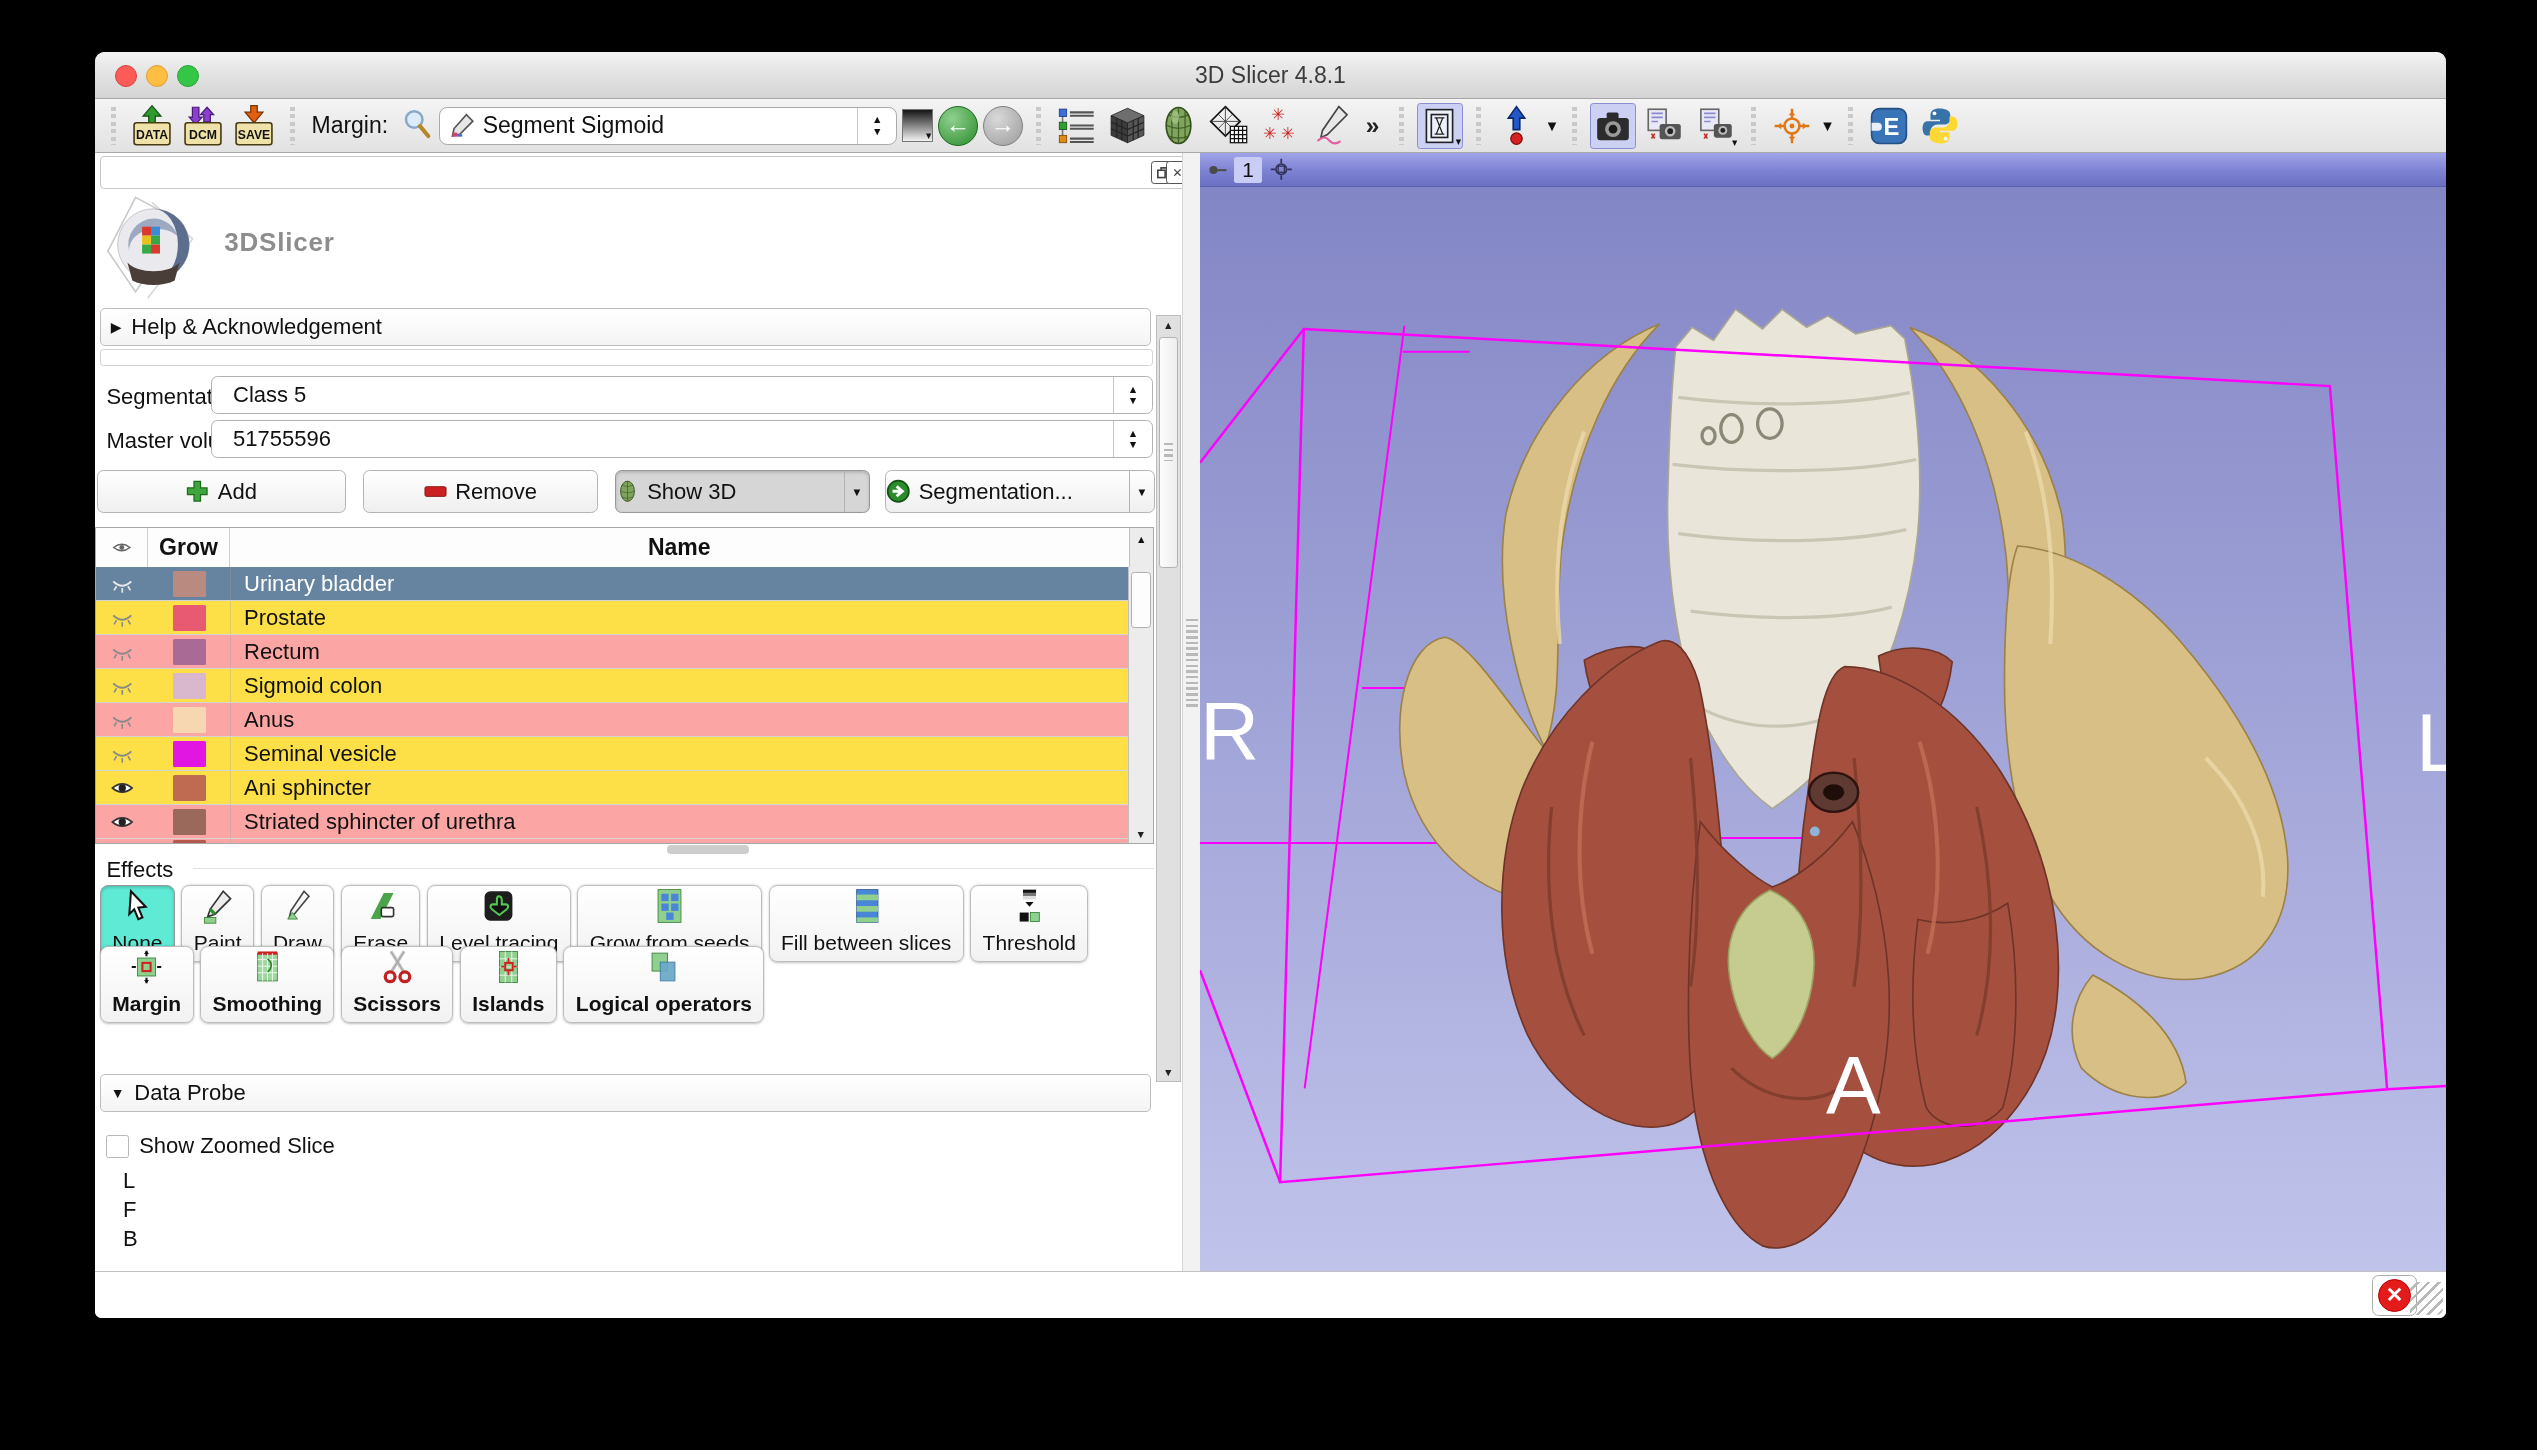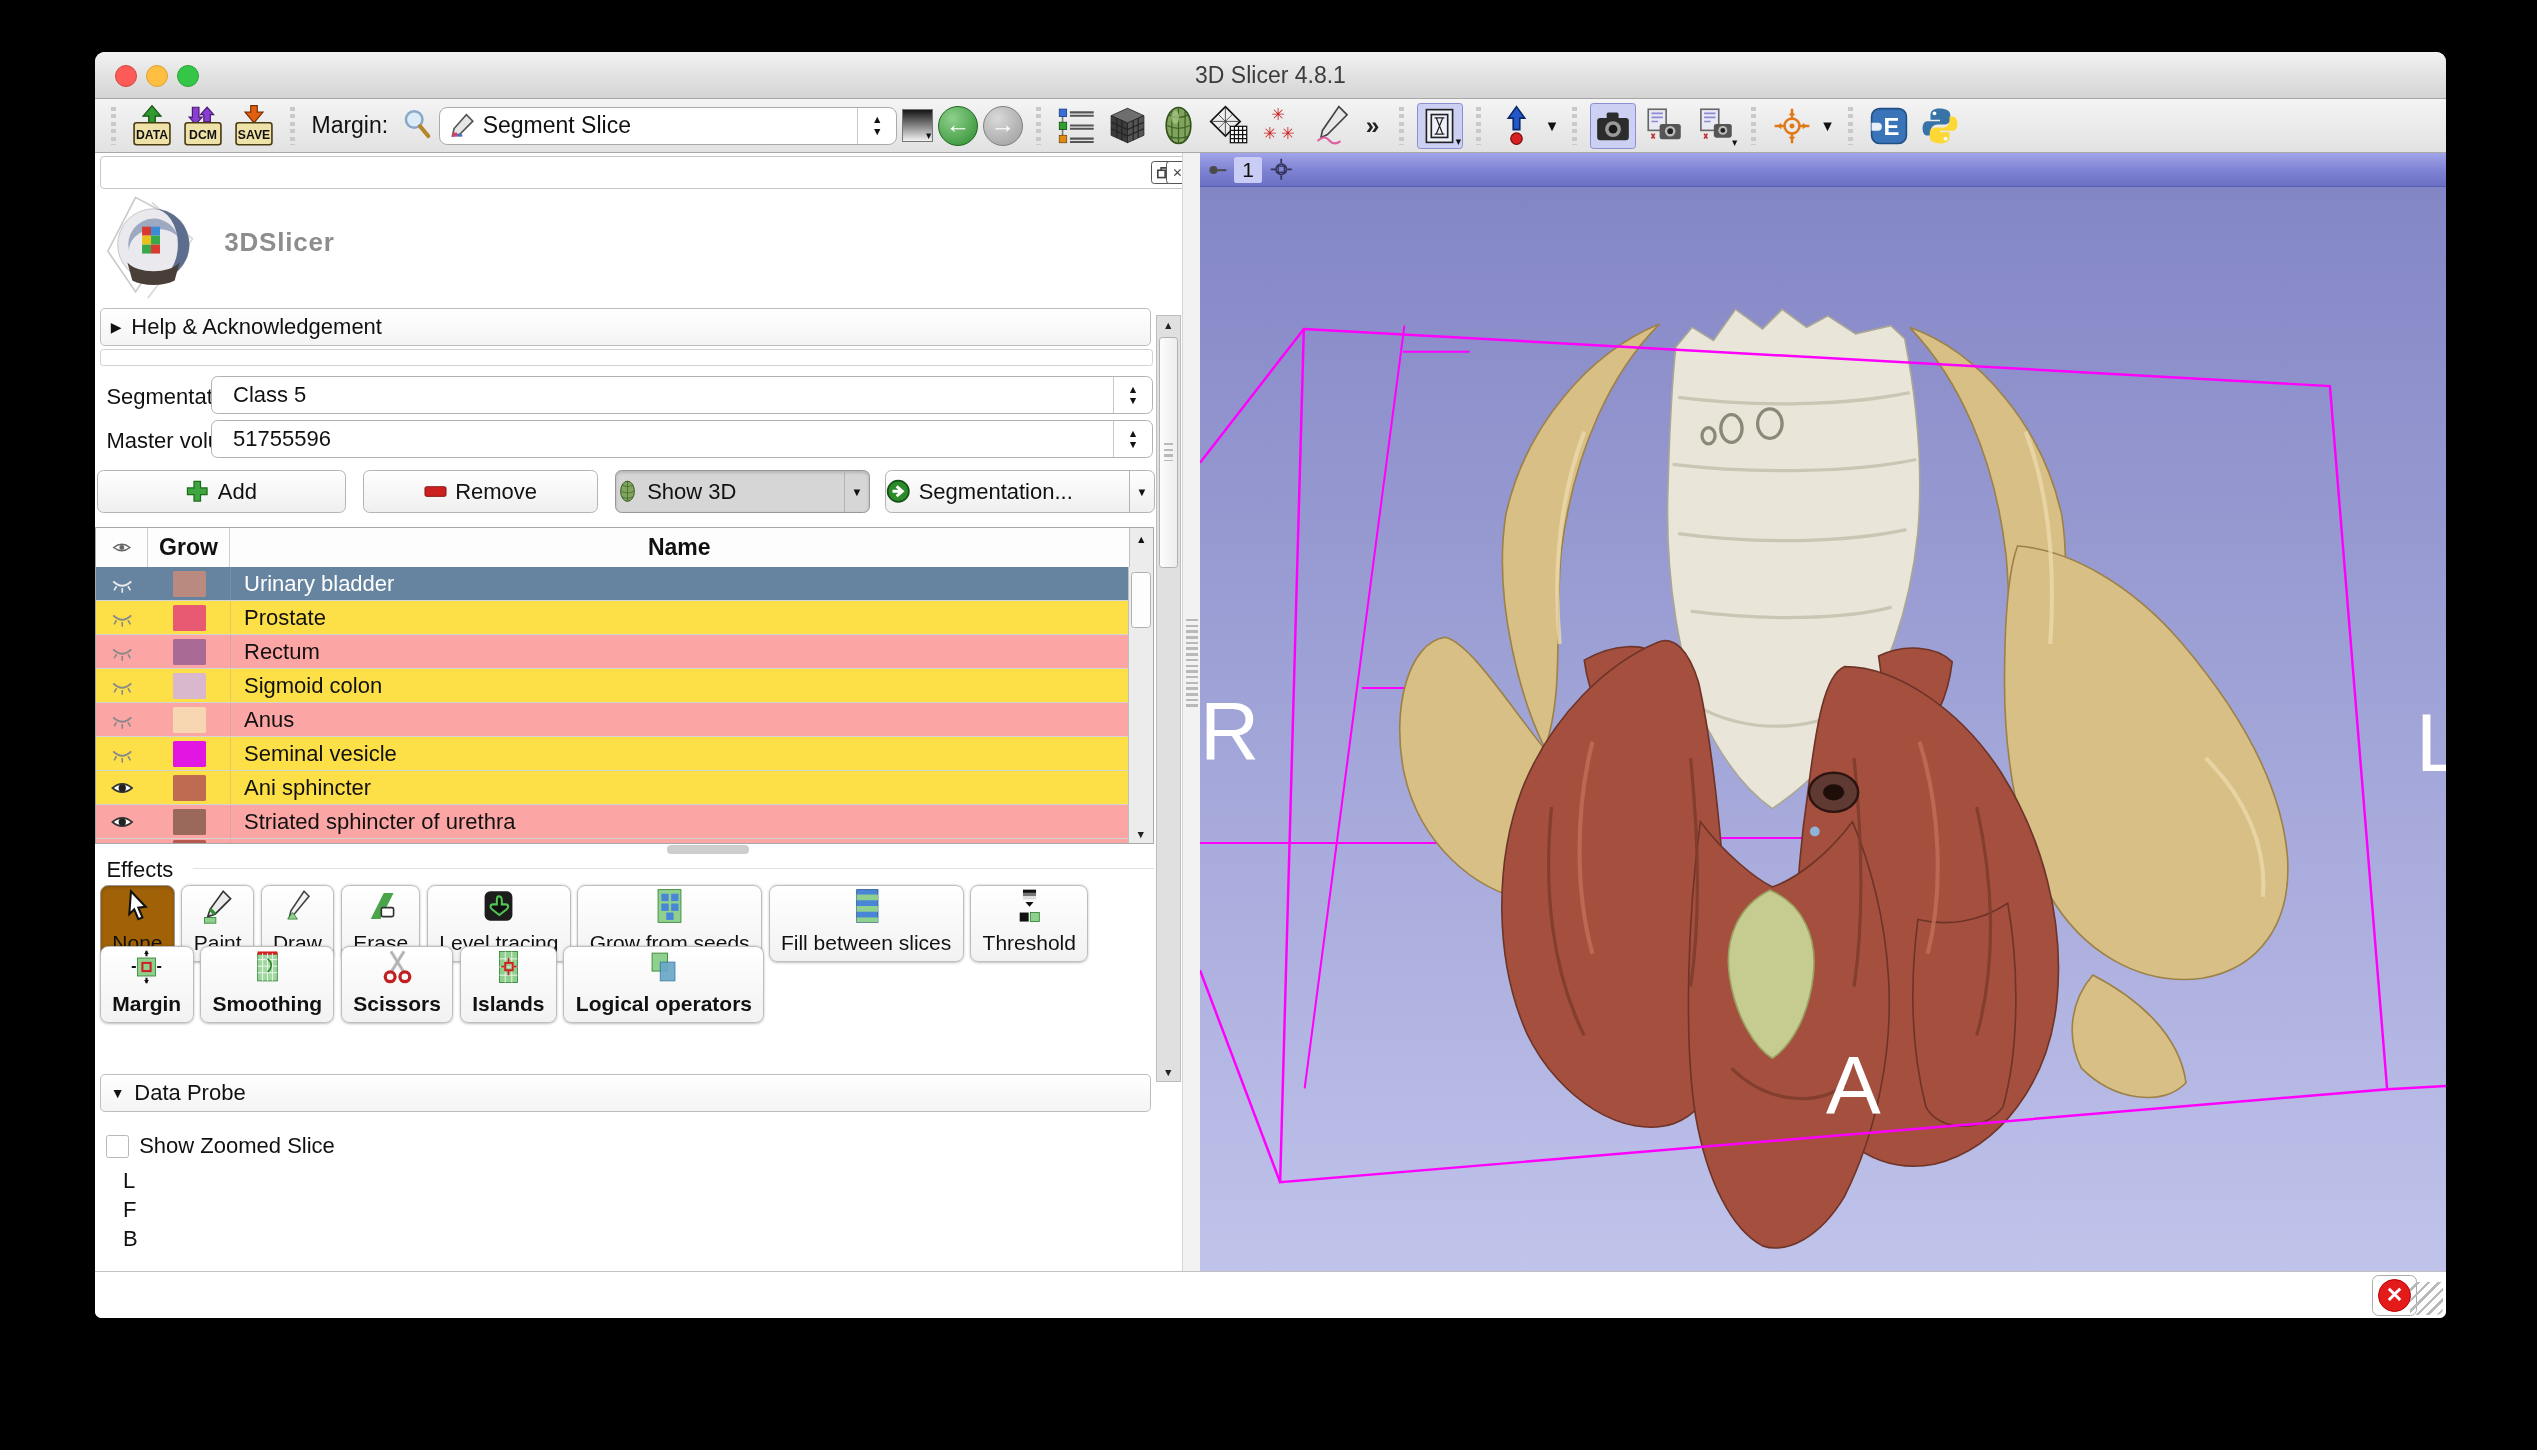--- a/index.html
+++ b/index.html
@@ -87,21 +87,21 @@
   
   .h-splitter{position:absolute;left:572px;top:692px;width:82px;height:9px;background:#cdcdcd;border-radius:4.1px;}
   
   .fx-label{position:absolute;left:11.4px;top:704px;font-size:22px;}
   .fx-line{position:absolute;left:98px;top:715px;width:961px;border-top:1.6px groove #e2e2e2;}
   .fx-row{position:absolute;left:4.9px;display:flex;gap:6.5px;}
   .fx-btn{background:linear-gradient(#ffffff,#f2f2f2);border:0.8px solid #bdbdbd;border-radius:8.2px;
           box-shadow:0 0.8px 2.5px rgba(0,0,0,.25);display:flex;flex-direction:column;align-items:center;
           justify-content:flex-end;padding:6.5px 11.4px 6.5px;height:77px;box-sizing:border-box;}
   .fx-btn .fxlabel{font-size:21px;margin-top:3.3px;white-space:nowrap;}
-  .fx-btn.sel{background:#a16207;border-color:#979797;box-shadow:inset 0 1.6px 3.3px rgba(0,0,0,.2);}
+  .fx-btn.sel{background:#5eead4;border-color:#979797;box-shadow:inset 0 1.6px 3.3px rgba(0,0,0,.2);}
   
   .probe-check{position:absolute;left:11.4px;top:980px;display:flex;align-items:center;gap:9.8px;font-size:22px;}
   .checkbox{width:21px;height:21px;border:1.6px solid #b8b8b8;border-radius:2.5px;background:#fff;}
   .probe-letter{position:absolute;left:28px;font-size:22px;}
   
   .dock-sb{position:absolute;left:1061px;top:162px;width:24.5px;height:767px;background:#e0e0e0;border:0.8px solid #bdbdbd;box-sizing:border-box;}
   .dock-sb .up,.dock-sb .dn{position:absolute;left:0;right:0;text-align:center;font-size:10.6px;color:#222;}
   .dock-sb .up{top:3.3px;} .dock-sb .dn{bottom:3.3px;}
   .dock-sb .thumb{position:absolute;left:1.6px;right:1.6px;top:21px;height:229px;background:linear-gradient(90deg,#fcfcfc,#eeeeee);
                   border:0.8px solid #b2b2b2;border-radius:3.3px;}
@@ -171,21 +171,21 @@
           <circle cx="16" cy="14" r="10" fill="#dcebf8" stroke="#8aa8c8" stroke-width="3"></circle>
           <path d="M23 22 L33 34" stroke="#b8862a" stroke-width="5" stroke-linecap="round"></path>
         </svg>
       </span>
       <div class="module-combo">
         <svg width="24.5" height="24.5" viewBox="0 0 30 30">
           <path d="M20 2 L28 10 L12 26 L3 28 L5 19 Z" fill="#e6e6e6" stroke="#555" stroke-width="2"></path>
           <rect x="3" y="24" width="6" height="5" fill="#d04070"></rect>
           <rect x="9" y="26" width="6" height="3" fill="#4070d0"></rect>
         </svg>
-        <span class="txt">Segment Slice</span>
+        <span class="txt">Segment Sigmoid</span>
         <div class="combo-spin">
             <span>▲</span>
             <span>▼</span>
           </div>
       </div>
 
       <div class="grad-icon">
           <span class="mini-drop">▾</span>
         </div>
       <div class="arrow-circle back">

